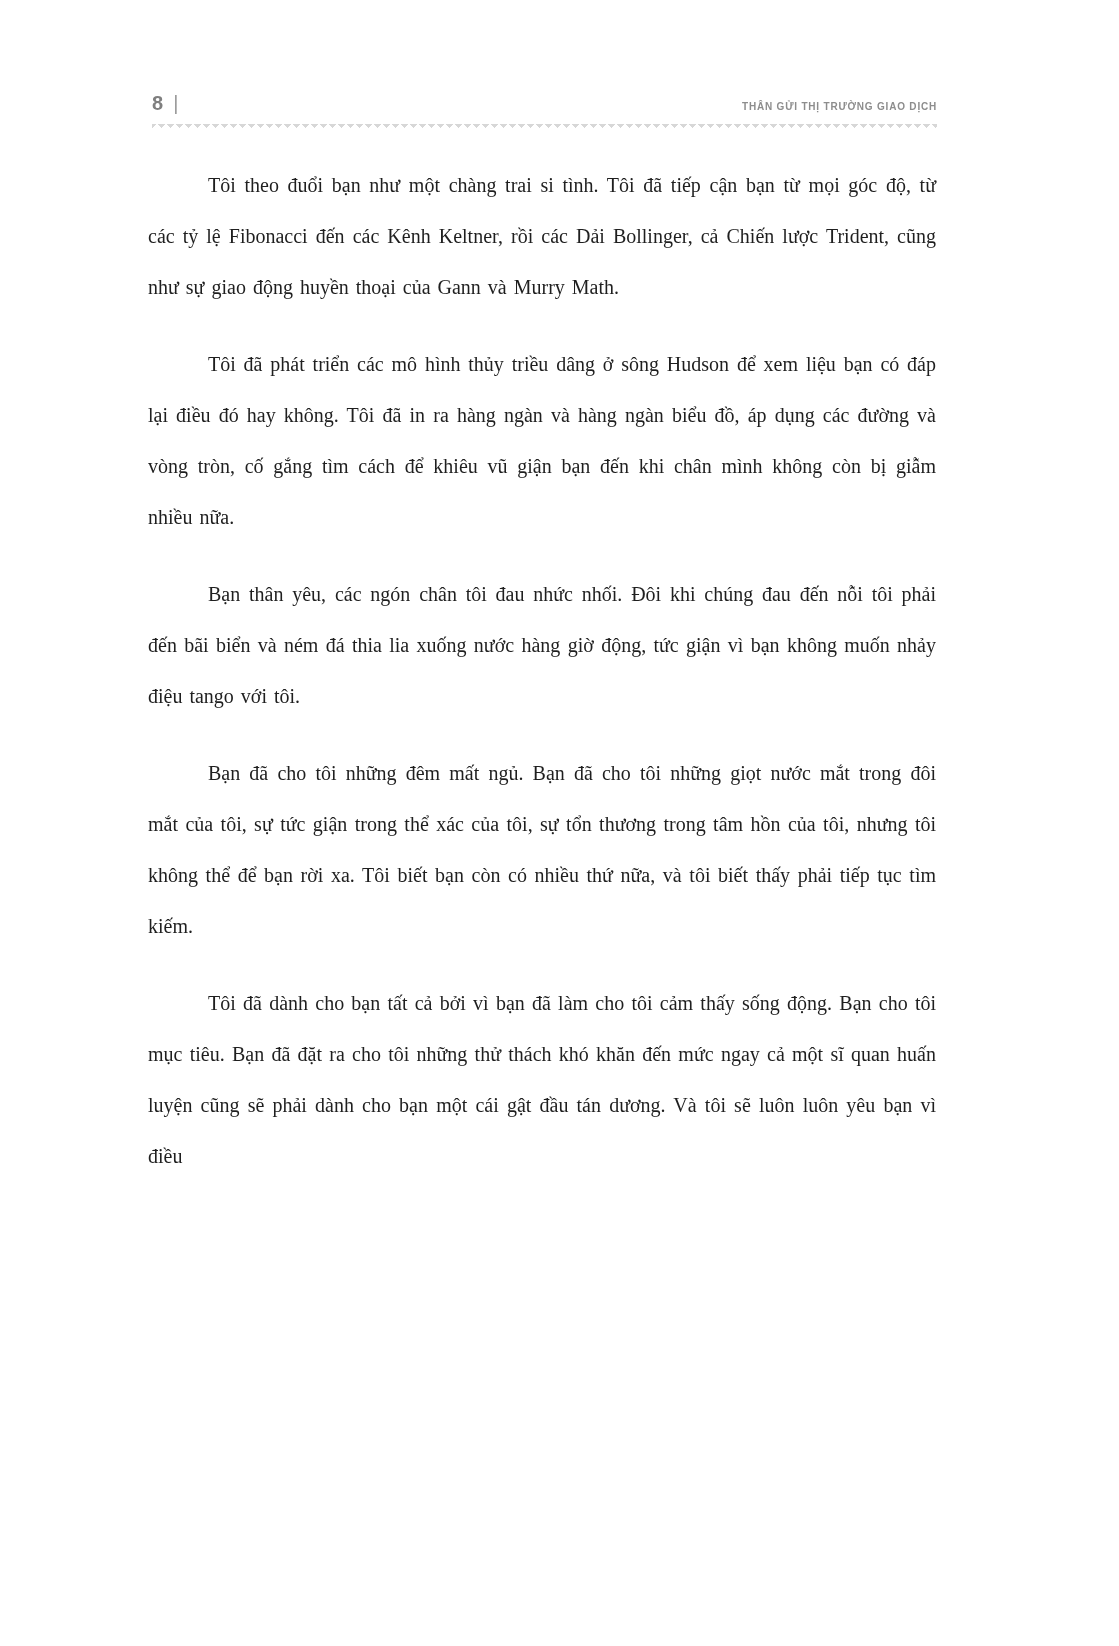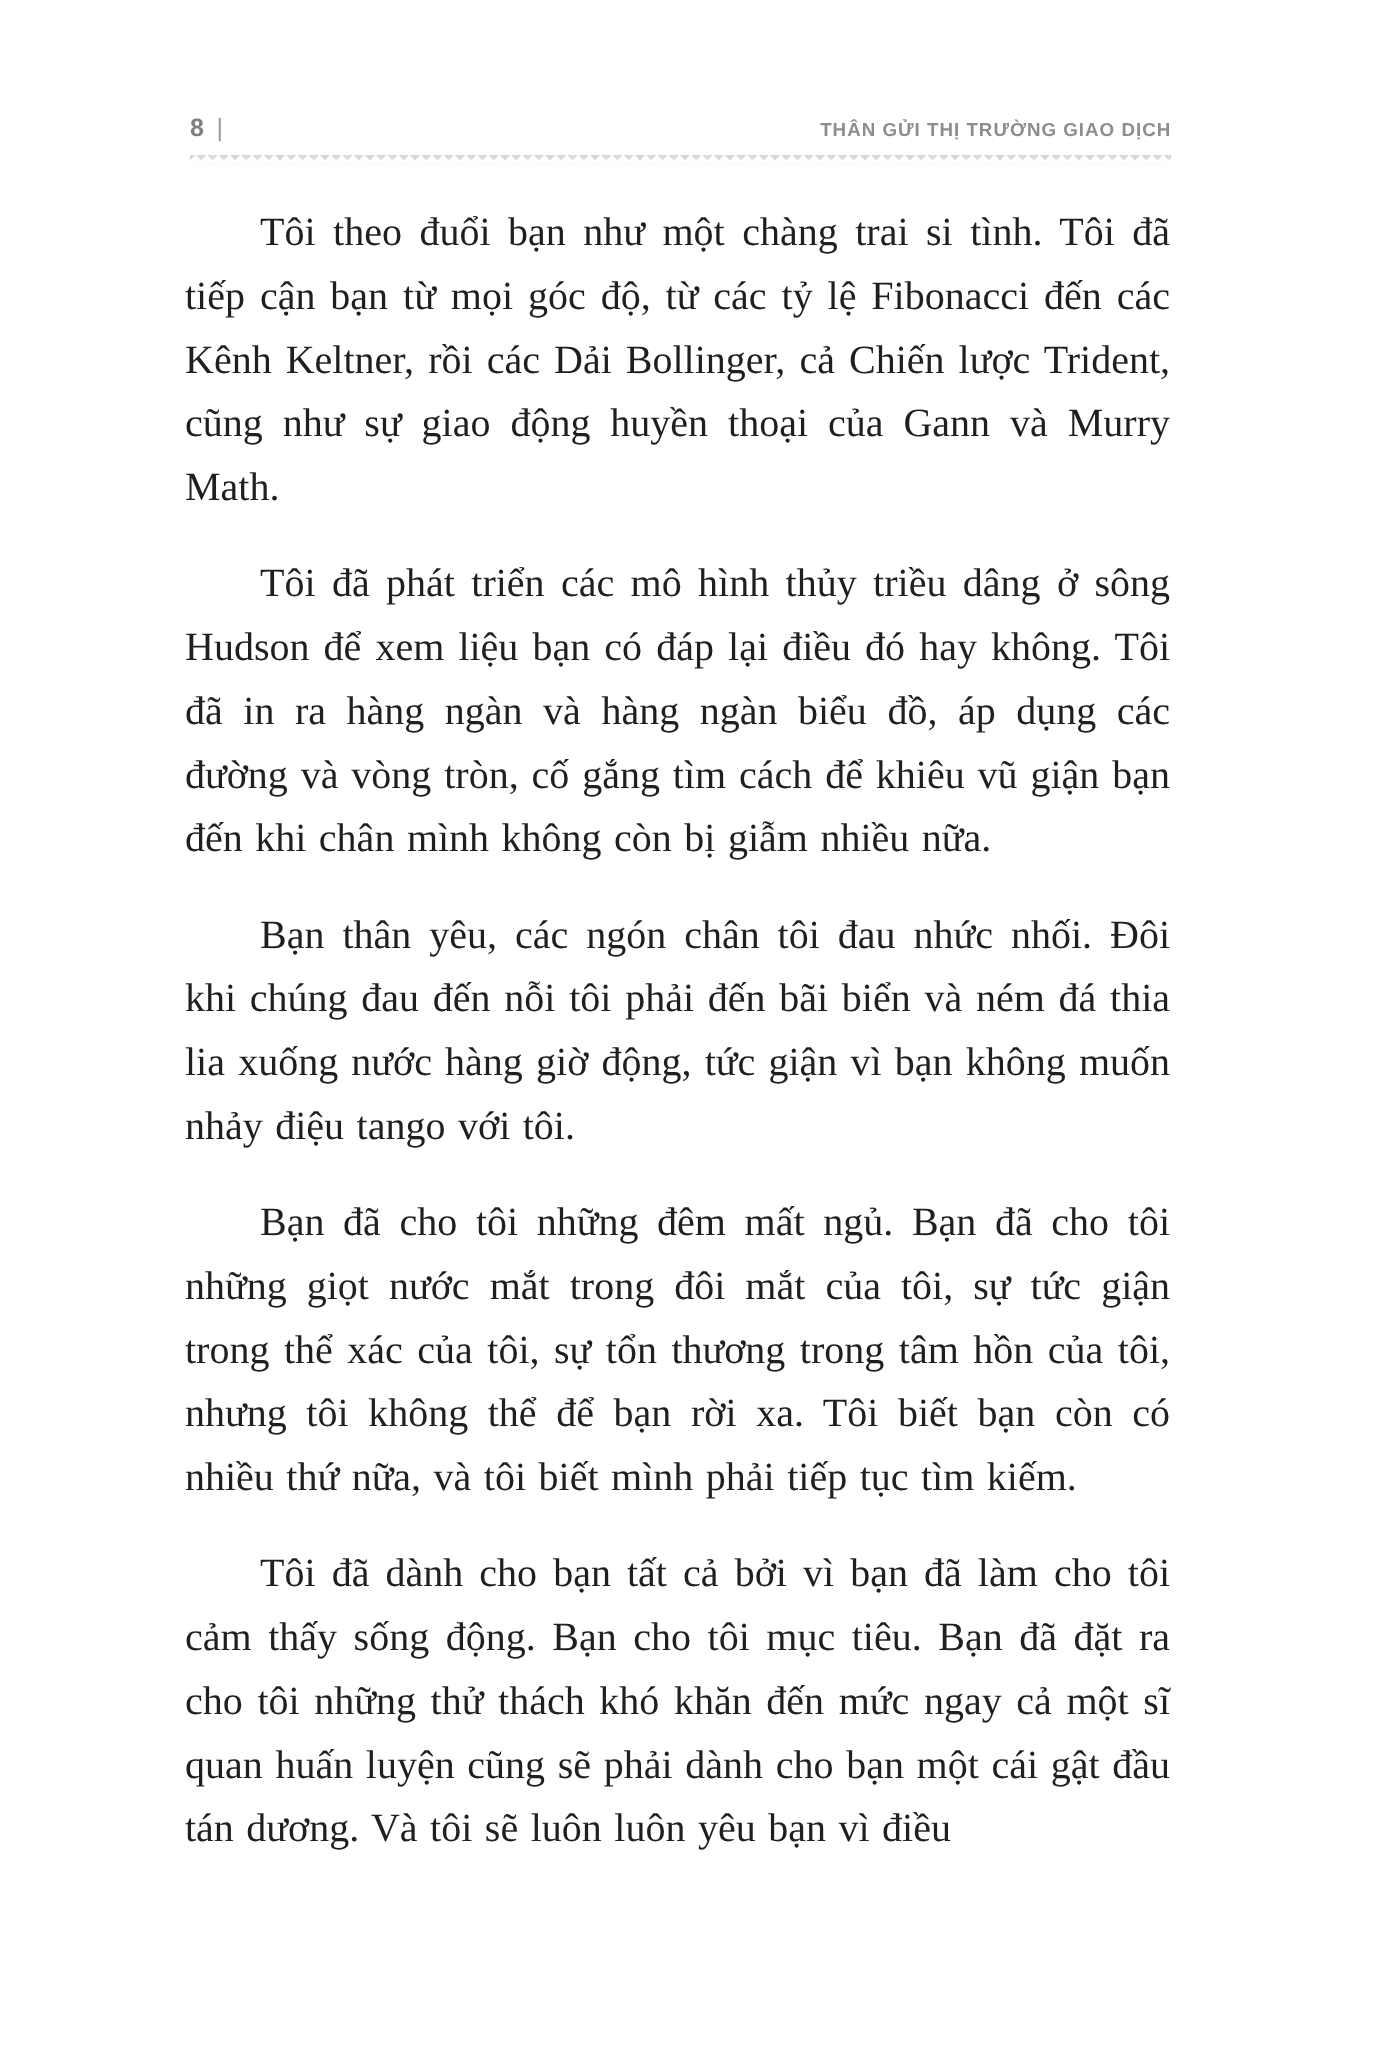--- a/index.html
+++ b/index.html
@@ -33,21 +33,21 @@
     font-size: 20px;
     font-weight: bold;
     color: #7f7f7f;
   }
   .page-number-sep {
     color: #9a9a9a;
     font-weight: normal;
     font-size: 20px;
   }
   .running-title {
-    font-size: 15px;
+    font-size: 10px;
     font-weight: bold;
     letter-spacing: 0.8px;
     color: #8d8d8d;
     text-transform: uppercase;
   }
   .zigzag-divider {
     position: absolute;
     top: 124px;
     left: 152px;
     right: 182px;
@@ -59,21 +59,21 @@
     background-repeat: repeat-x;
   }
   .page-body {
     position: absolute;
     top: 160px;
     left: 148px;
     width: 788px;
   }
   .page-body p.paragraph {
     margin: 0 0 26px 0;
-    font-size: 32px;
+    font-size: 20px;
     line-height: 51px;
     color: #1f1f1f;
     text-align: justify;
     text-indent: 60px;
     word-spacing: 2px;
   }
 </style>
 </head>
 <body>
 
@@ -86,17 +86,17 @@
     </div>
     <div class="running-title">THÂN GỬI THỊ TRƯỜNG GIAO DỊCH</div>
   </div>
 
   <div class="zigzag-divider"></div>
 
   <div class="page-body">
       <p class="paragraph">Tôi theo đuổi bạn như một chàng trai si tình. Tôi đã tiếp cận bạn từ mọi góc độ, từ các tỷ lệ Fibonacci đến các Kênh Keltner, rồi các Dải Bollinger, cả Chiến lược Trident, cũng như sự giao động huyền thoại của Gann và Murry Math.</p>
       <p class="paragraph">Tôi đã phát triển các mô hình thủy triều dâng ở sông Hudson để xem liệu bạn có đáp lại điều đó hay không. Tôi đã in ra hàng ngàn và hàng ngàn biểu đồ, áp dụng các đường và vòng tròn, cố gắng tìm cách để khiêu vũ giận bạn đến khi chân mình không còn bị giẫm nhiều nữa.</p>
       <p class="paragraph">Bạn thân yêu, các ngón chân tôi đau nhức nhối. Đôi khi chúng đau đến nỗi tôi phải đến bãi biển và ném đá thia lia xuống nước hàng giờ động, tức giận vì bạn không muốn nhảy điệu tango với tôi.</p>
-      <p class="paragraph">Bạn đã cho tôi những đêm mất ngủ. Bạn đã cho tôi những giọt nước mắt trong đôi mắt của tôi, sự tức giận trong thể xác của tôi, sự tổn thương trong tâm hồn của tôi, nhưng tôi không thể để bạn rời xa. Tôi biết bạn còn có nhiều thứ nữa, và tôi biết mình phải tiếp tục tìm kiếm.</p>
+      <p class="paragraph">Bạn đã cho tôi những đêm mất ngủ. Bạn đã cho tôi những giọt nước mắt trong đôi mắt của tôi, sự tức giận trong thể xác của tôi, sự tổn thương trong tâm hồn của tôi, nhưng tôi không thể để bạn rời xa. Tôi biết bạn còn có nhiều thứ nữa, và tôi biết thấy phải tiếp tục tìm kiếm.</p>
       <p class="paragraph">Tôi đã dành cho bạn tất cả bởi vì bạn đã làm cho tôi cảm thấy sống động. Bạn cho tôi mục tiêu. Bạn đã đặt ra cho tôi những thử thách khó khăn đến mức ngay cả một sĩ quan huấn luyện cũng sẽ phải dành cho bạn một cái gật đầu tán dương. Và tôi sẽ luôn luôn yêu bạn vì điều</p>
     </div>
 
 </div>
 
 </body></html>

